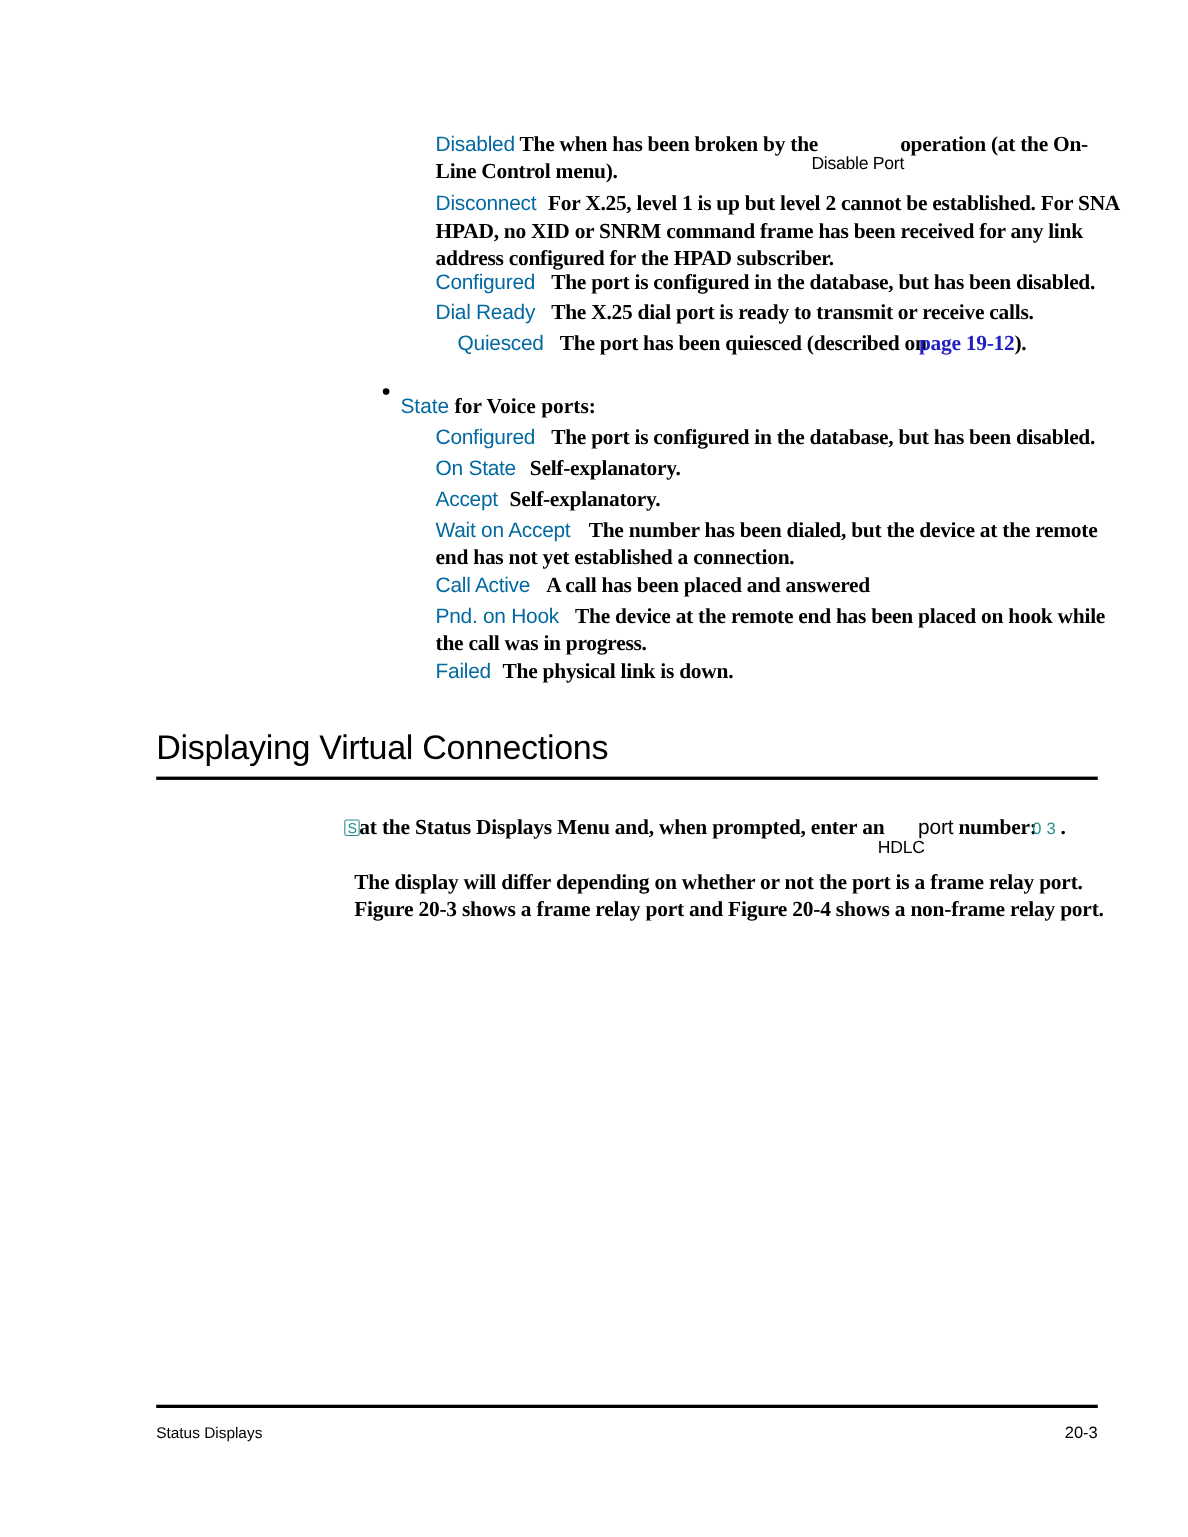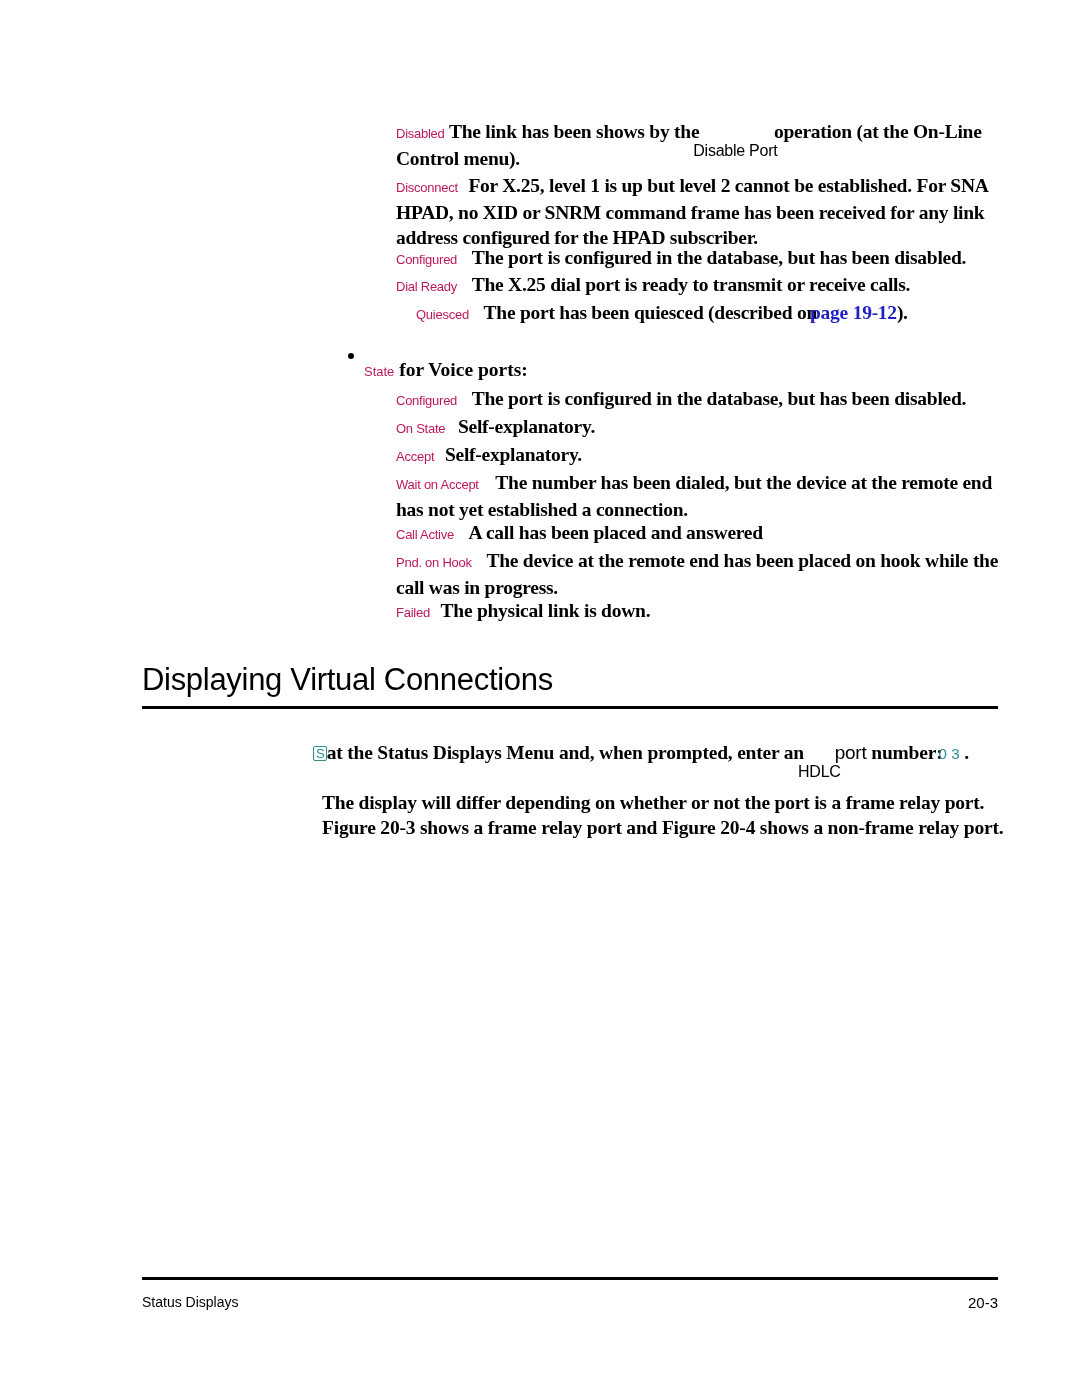--- a/index.html
+++ b/index.html
@@ -16,23 +16,23 @@
     overflow: hidden;
   }
   .page {
     position: absolute;
     inset: 0;
   }
 
   
   .term {
     font-family: "Liberation Sans", sans-serif;
-    color: #be185d;
-    font-weight: normal;
-    font-size: 13px;
+    color: #0369a1;
+    font-weight: normal;
+    font-size: 19px;
   }
   .sans-inline {
     font-family: "Liberation Sans", sans-serif;
     color: #000000;
     font-weight: normal;
     font-size: 19px;
   }
   .blue-link {
     color: #1f1fc4;
     font-weight: bold;
@@ -181,21 +181,21 @@
     color: #000;
   }
 </style>
 </head>
 <body>
 
 <div class="page">
 
   <div class="defblock" style="left:396px; top:119px; width:622px;">
     <span class="term">Disabled</span>
-    <span>The link has been shows by the</span><span class="overlap"><span>Disable Port</span></span>
+    <span>The when has been broken by the</span><span class="overlap"><span>Disable Port</span></span>
     <span style="display:inline-block;width:70px"></span><span>operation (at the On-Line Control menu).</span>
   </div>
 
   <div class="defblock" style="left:396px; top:173px; width:625px;">
     <span class="term">Disconnect</span>
     <span style="display:inline-block;width:6px"></span><span>For X.25, level 1 is up but level 2 cannot be established. For SNA HPAD, no XID or SNRM command frame has been received for any link address configured for the HPAD subscriber.</span>
   </div>
 
   <div class="defblock" style="left:396px; top:245px; width:630px;">
     <span class="term">Configured</span>

